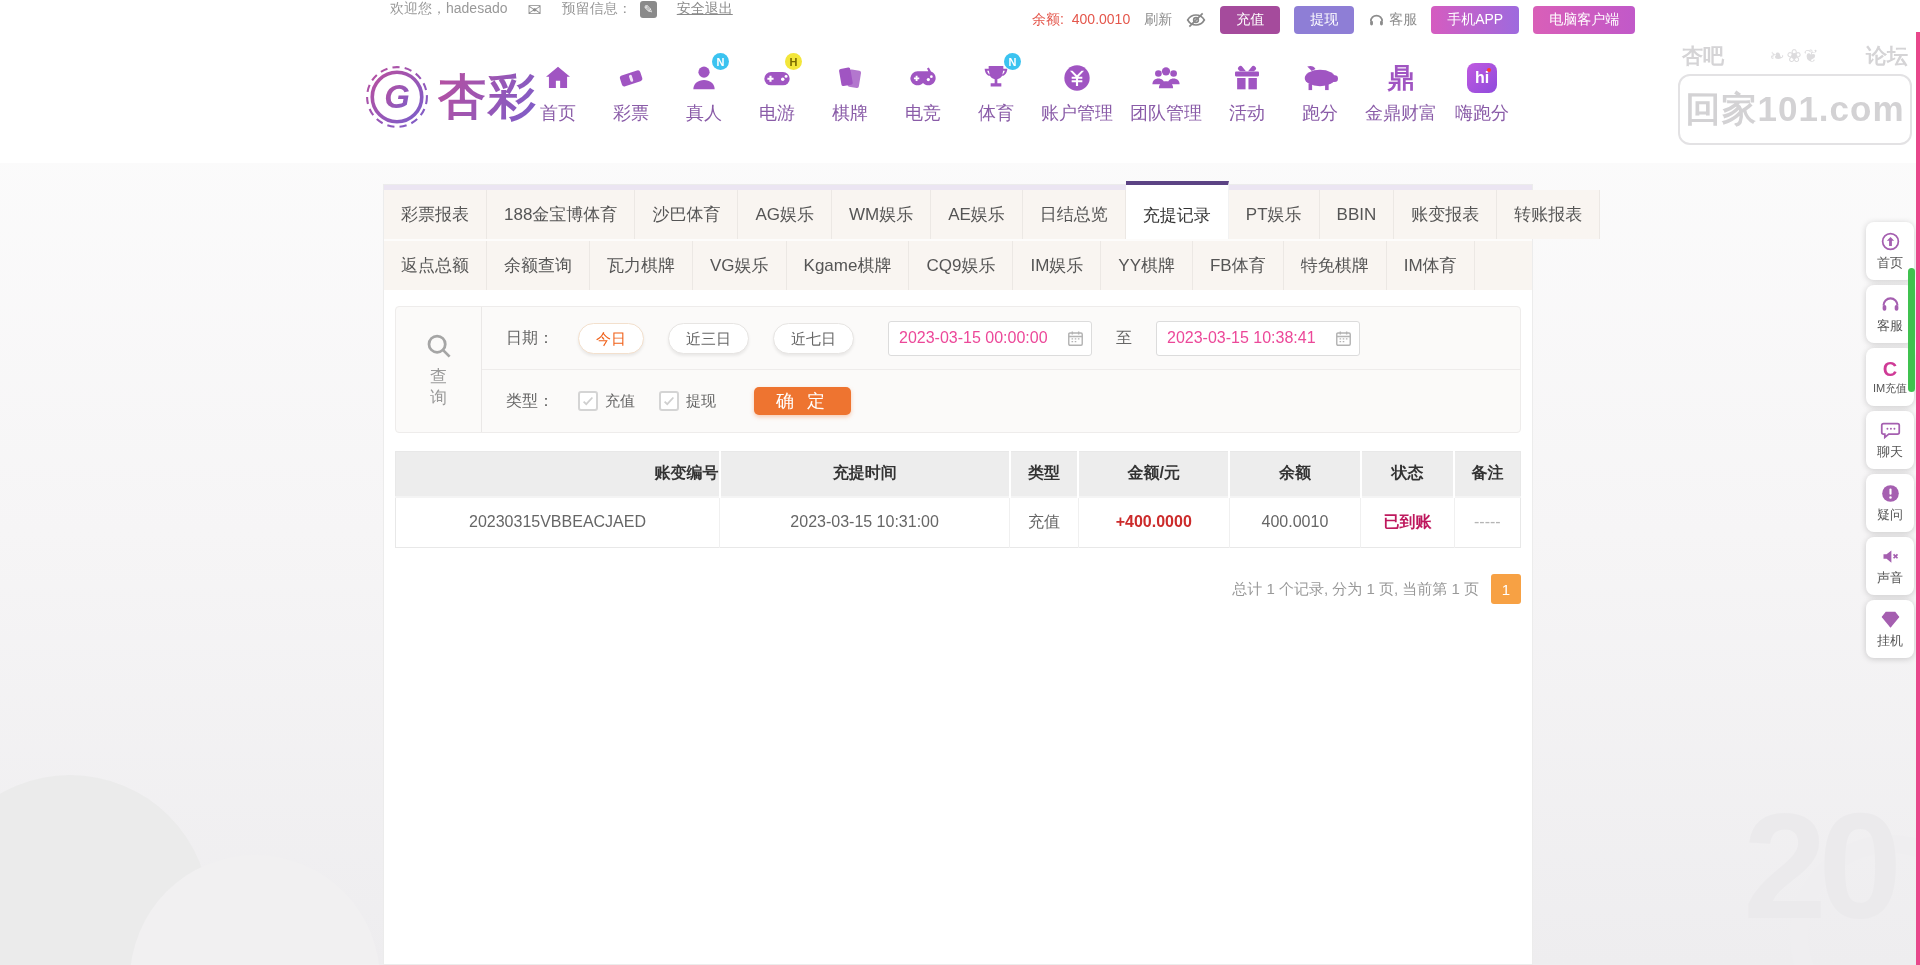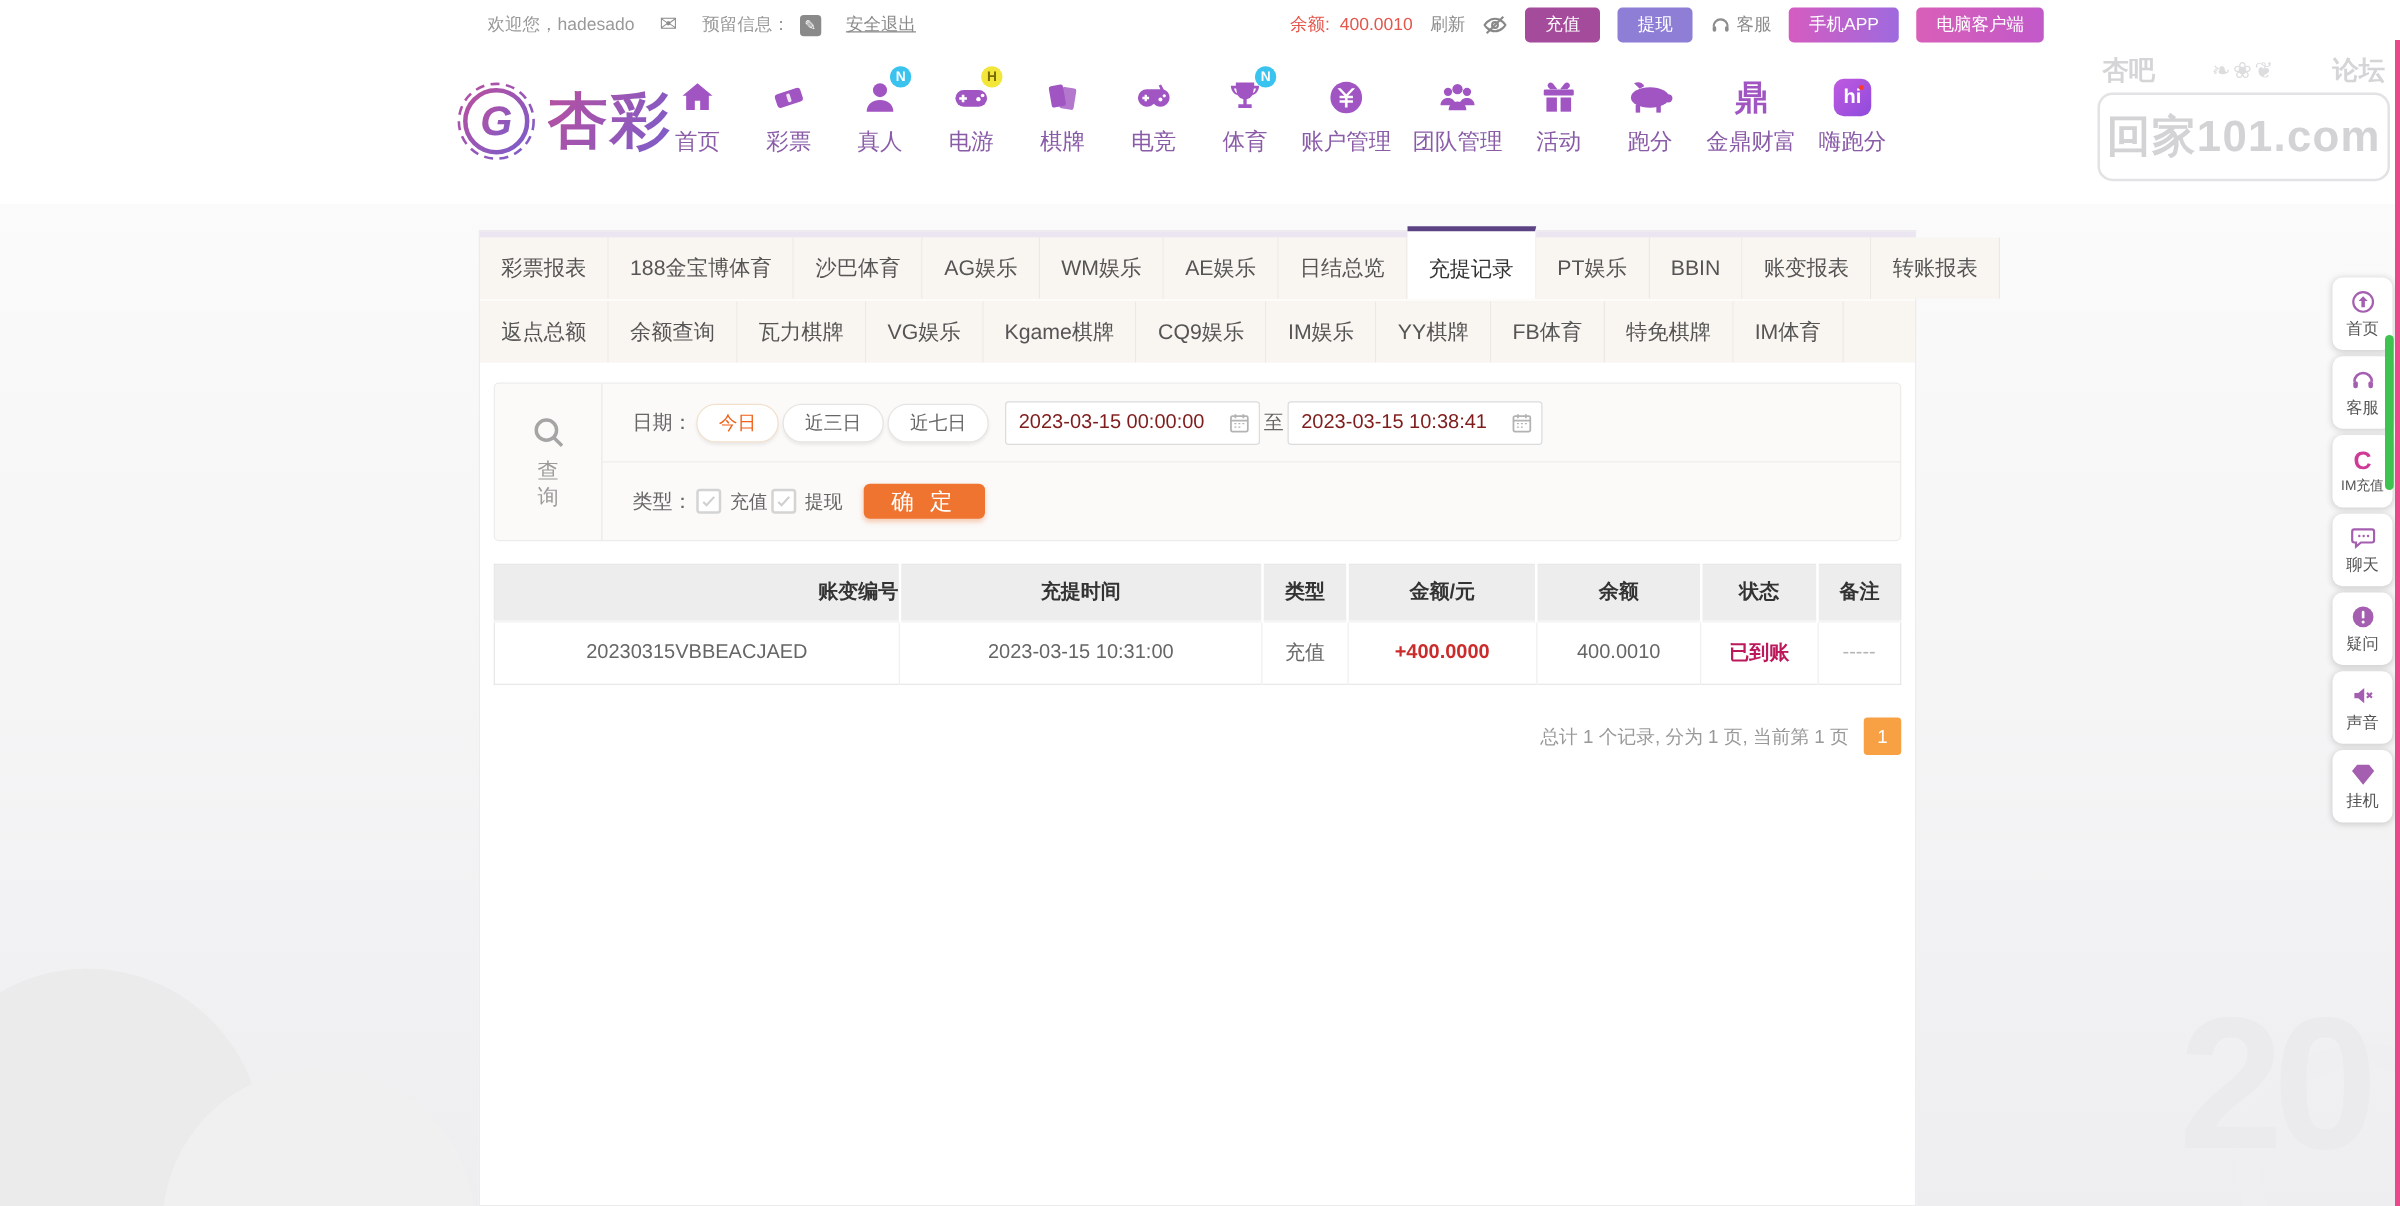--- a/index.html
+++ b/index.html
@@ -17,21 +17,21 @@
   .d2 { left:130px; bottom:-140px; width:250px; height:250px; background:#f1f0f1; }
   .d3 { left:440px; bottom:-16px; width:60px; height:60px; border:2px solid #e7e6e8; background:transparent; }
   .d-num { right:26px; bottom:24px; font-size:150px; font-weight:bold; color:#ebeaec; line-height:1; letter-spacing:-8px; }
   .d4 { right:-70px; bottom:-70px; width:200px; height:200px; border:18px solid #efeef0; background:transparent; }
 
   
   .top-white { position:absolute; top:0; left:0; right:0; height:163px; background:#fff; z-index:1; }
 
   
   .topbar { position:absolute; top:0; left:0; right:0; height:40px; font-size:14px; color:#999; z-index:5; }
-  .topbar-left { position:absolute; left:390px; top:0; height:40px; display:flex; align-items:center; gap:20px; }
+  .topbar-left { position:absolute; left:390px; top:0; height:40px; display:flex; align-items:flex-start; gap:20px; }
   .topbar-right { position:absolute; left:1032px; top:0; height:40px; display:flex; align-items:center; gap:14px; }
   .tb-ic { display:inline-flex; align-items:center; }
   .mail-ic { font-size:17px; color:#8c8c8c; cursor:pointer; }
   .pencil-box { width:17px; height:17px; background:#8a8a8a; border-radius:3px; color:#fff; font-size:11px; display:flex; align-items:center; justify-content:center; cursor:pointer; }
   .logout { color:#8a8a8a; text-decoration:underline; cursor:pointer; }
   .balance { color:#e4564b; }
   .balance b { font-weight:normal; margin-left:4px; }
   .refresh { color:#8c8c8c; cursor:pointer; }
   .tb-btn { border:none; color:#fff; font-size:14px; padding:5px 16px; border-radius:4px; cursor:pointer; font-family:inherit; }
   .btn-recharge { background:#a54b9c; }
@@ -69,28 +69,28 @@
   .tabs-row + .tabs-row { border-top:2px solid #fdfcfb; }
   .tab { height:49px; line-height:49px; padding:0 17px; font-size:17px; color:#555; background:#f9f5f1; border-right:1px solid rgba(0,0,0,.05); cursor:pointer; white-space:nowrap; }
   .tab.active { background:#fff; color:#333; border-top:4px solid #5c4384; margin-top:-9px; height:58px; line-height:62px; position:relative; z-index:2; }
 
   
   .filter { margin:16px 11px 0; border:1px solid #eeeceb; border-radius:4px; background:#fbfaf9; display:flex; min-height:127px; }
   .filter-search { width:86px; display:flex; flex-direction:column; align-items:center; justify-content:center; gap:5px; border-right:1px solid #eae8e7; color:#9a9a9a; }
   .filter-search svg { width:30px; height:30px; }
   .qtxt { width:19px; font-size:17px; line-height:21px; word-break:break-all; text-align:center; color:#9a9a9a; }
   .filter-main { flex:1; display:flex; flex-direction:column; }
-  .frow { flex:1; display:flex; align-items:center; gap:3px; padding-left:24px; }
+  .frow { flex:1; display:flex; align-items:center; gap:24px; padding-left:24px; }
   .frow.first { border-bottom:1px solid #eeeceb; }
   .flabel { font-size:16px; color:#666; }
   .pill { height:31px; line-height:29px; padding:0 17px; background:#fff; border:1px solid #e7e5e3; border-radius:16px; font-size:15px; color:#666; cursor:pointer; box-shadow:0 2px 3px rgba(0,0,0,.07); }
   .pill.active { color:#f0611a; border-color:#f3e0cd; }
   .date-wrap { position:relative; margin-left:10px; }
   .date-wrap.second { margin-left:0; }
-  .date-input { width:204px; height:35px; border:1px solid #dcdcdc; border-radius:3px; background:#fff; font-size:16px; color:#7f1d1d; padding:0 32px 0 10px; font-family:inherit; }
+  .date-input { width:204px; height:35px; border:1px solid #dcdcdc; border-radius:3px; background:#fff; font-size:16px; color:#ec4899; padding:0 32px 0 10px; font-family:inherit; }
   .cal-ic { position:absolute; right:7px; top:8px; width:19px; height:19px; cursor:pointer; }
   .to-label { color:#666; font-size:16px; }
   .chk { display:flex; align-items:center; gap:7px; cursor:pointer; }
   .chk-box { width:20px; height:20px; border:2px solid #d4d4d4; border-radius:3px; background:#fff; display:flex; align-items:center; justify-content:center; }
   .chk-box svg { width:14px; height:14px; }
   .chk-label { font-size:15px; color:#666; }
   .submit-btn { margin-left:14px; border:none; background:#ee7430; color:#fff; font-size:18px; letter-spacing:4px; padding:2px 22px; border-radius:5px; cursor:pointer; box-shadow:0 2px 4px rgba(238,116,48,.35); font-family:inherit; }
 
   
   .table-wrap { margin:18px 11px 0; }

